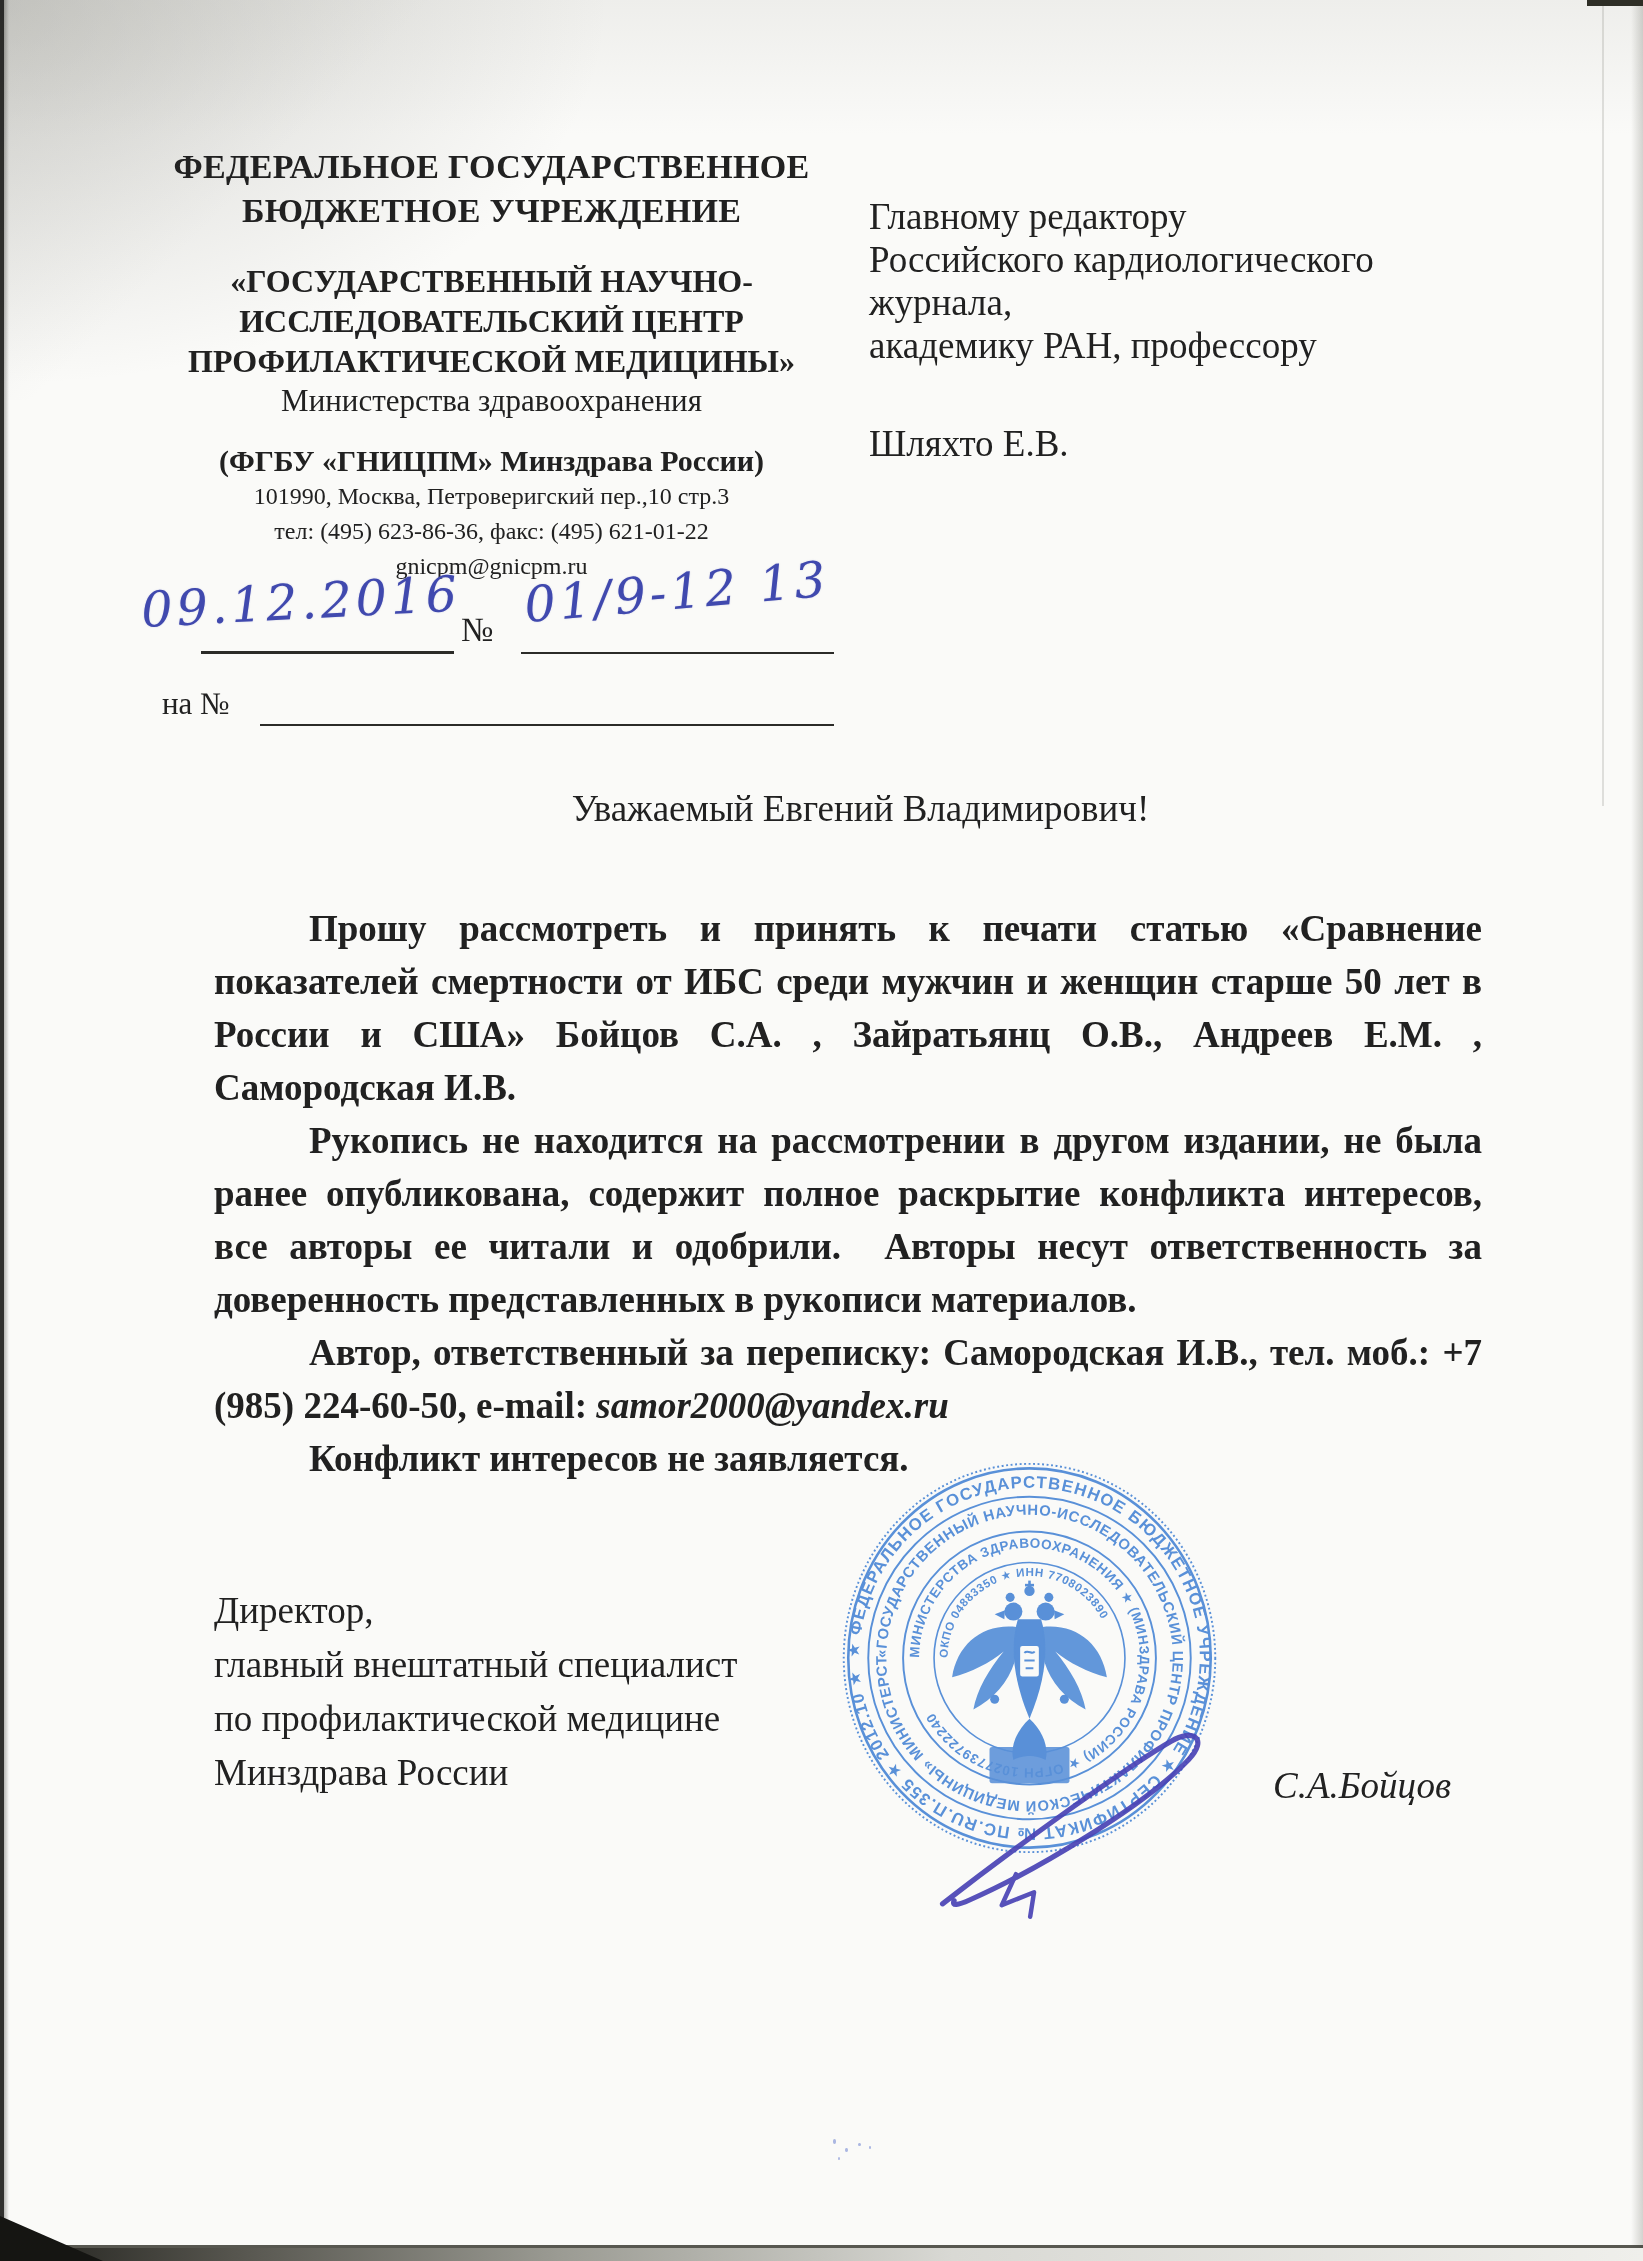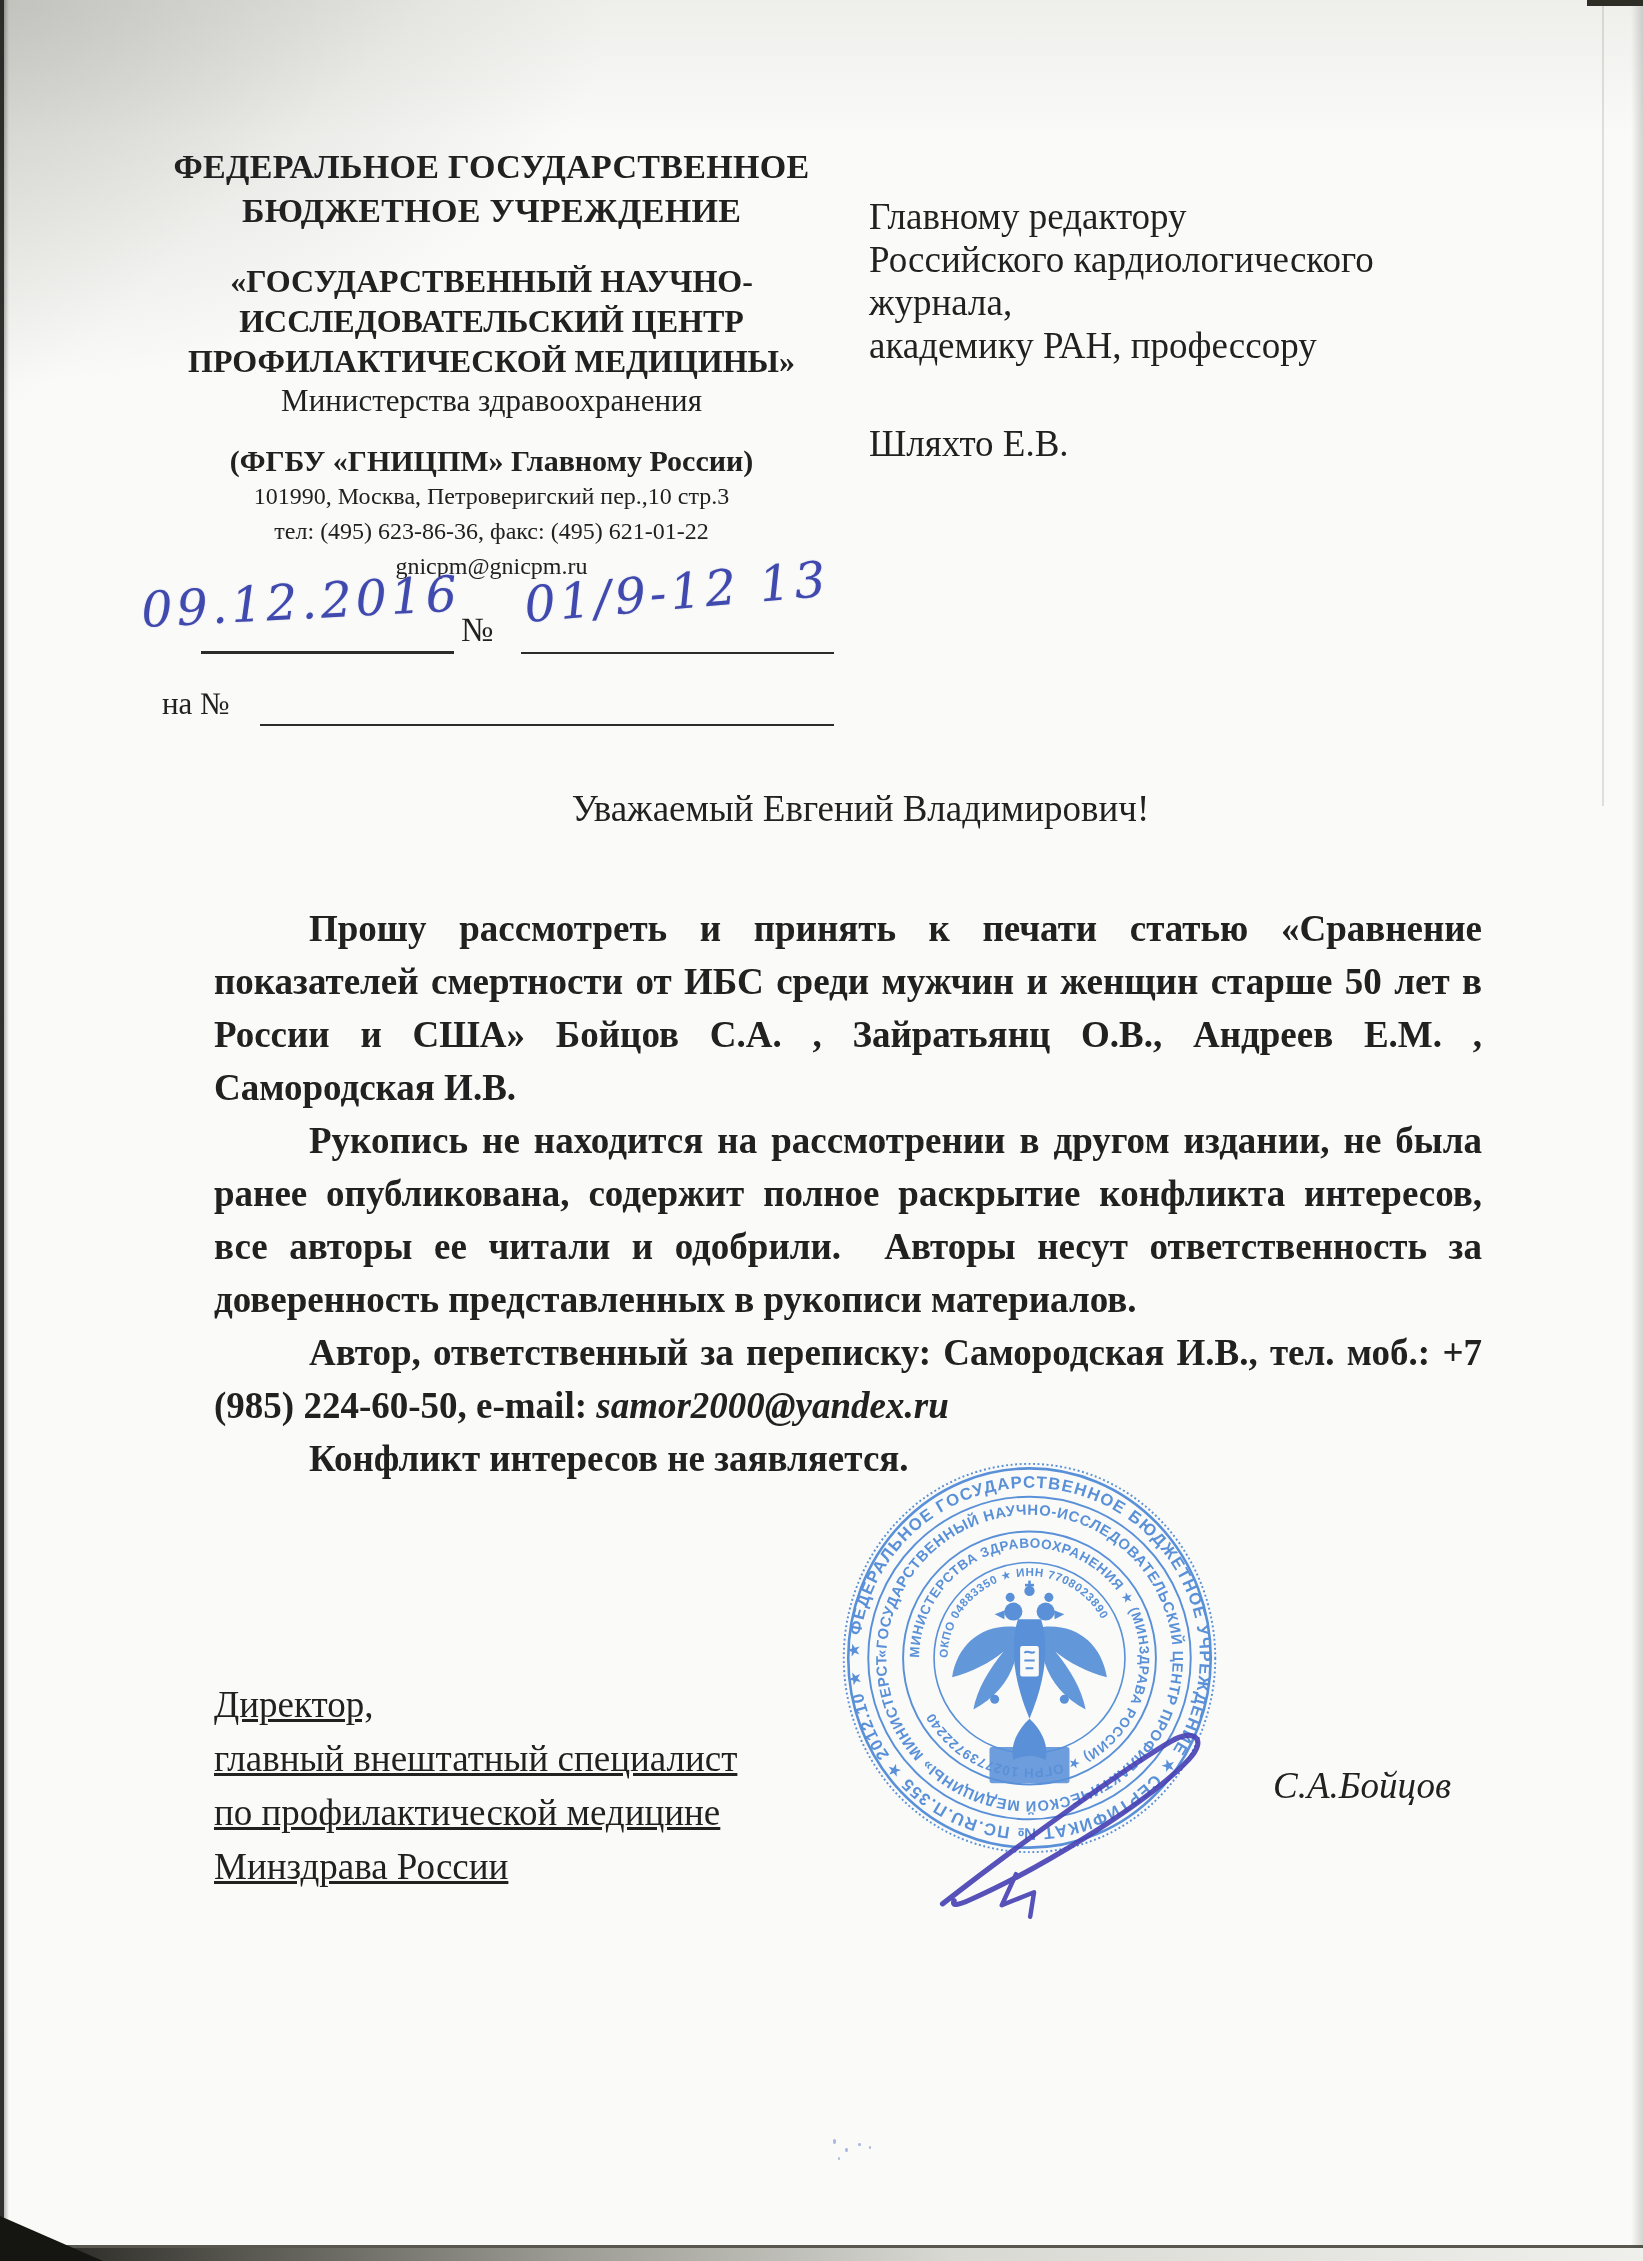--- a/index.html
+++ b/index.html
@@ -41,21 +41,21 @@
   .nano-label{position:absolute;left:162px;top:686px;font-size:31px;}
   
   .addressee{position:absolute;left:869px;top:195px;width:644px;font-size:37px;line-height:43px;}
   .addressee .name{margin-top:55px;}
   
   .salutation{position:absolute;left:345px;top:787px;width:1031px;text-align:center;font-size:37px;}
   .body-text{position:absolute;left:214px;top:902px;width:1268px;font-size:37px;line-height:53px;}
   .bp{margin:0;text-indent:95px;text-align:justify;white-space:pre-wrap;font-weight:bold;}
   .email-it{font-style:italic;}
   
-  .sig-block{position:absolute;left:214px;top:1678px;width:709px;font-size:37px;line-height:54px;text-decoration:underline;}
+  .sig-block{position:absolute;left:214px;top:1584px;width:709px;font-size:37px;line-height:54px;}
   .signer-name{position:absolute;left:1273px;top:1764px;font-size:37px;font-style:italic;}
   
   .stamp{position:absolute;left:836px;top:1458px;opacity:.93;}
   .stamp text{font-family:"Liberation Sans","DejaVu Sans",sans-serif;font-weight:bold;}
   .sig-stroke{position:absolute;left:918px;top:1722px;}
 </style>
 </head>
 <body>
 
 <div id="page">
@@ -76,21 +76,21 @@
   <div class="ink-speck" style="left:838px;top:2157px;width:1.9px;height:3.2px;"></div>
   <div class="ink-speck" style="left:869px;top:2146px;width:1.9px;height:2.6px;"></div>
 
   <div class="letterhead">
     <div class="lh-top">ФЕДЕРАЛЬНОЕ ГОСУДАРСТВЕННОЕ</div>
     <div class="lh-top">БЮДЖЕТНОЕ  УЧРЕЖДЕНИЕ</div>
     <div class="lh-org">«ГОСУДАРСТВЕННЫЙ НАУЧНО-</div>
     <div class="lh-org" style="margin-top:0;">ИССЛЕДОВАТЕЛЬСКИЙ ЦЕНТР</div>
     <div class="lh-org" style="margin-top:0;">ПРОФИЛАКТИЧЕСКОЙ МЕДИЦИНЫ»</div>
     <div class="lh-min">Министерства здравоохранения</div>
-    <div class="lh-short">(ФГБУ «ГНИЦПМ» Главному России)</div>
+    <div class="lh-short">(ФГБУ «ГНИЦПМ» Минздрава России)</div>
     <div class="lh-addr">101990, Москва, Петроверигский пер.,10 стр.3</div>
     <div class="lh-addr">тел: (495) 623-86-36, факс: (495) 621-01-22</div>
     <div class="lh-addr">gnicpm@gnicpm.ru</div>
   </div>
 
   <div class="hw hw-date">09.12.2016</div>
   <div class="underline u1"></div>
   <div class="no-label">№</div>
   <div class="hw hw-number">01/9-12 13</div>
   <div class="underline u2"></div>

